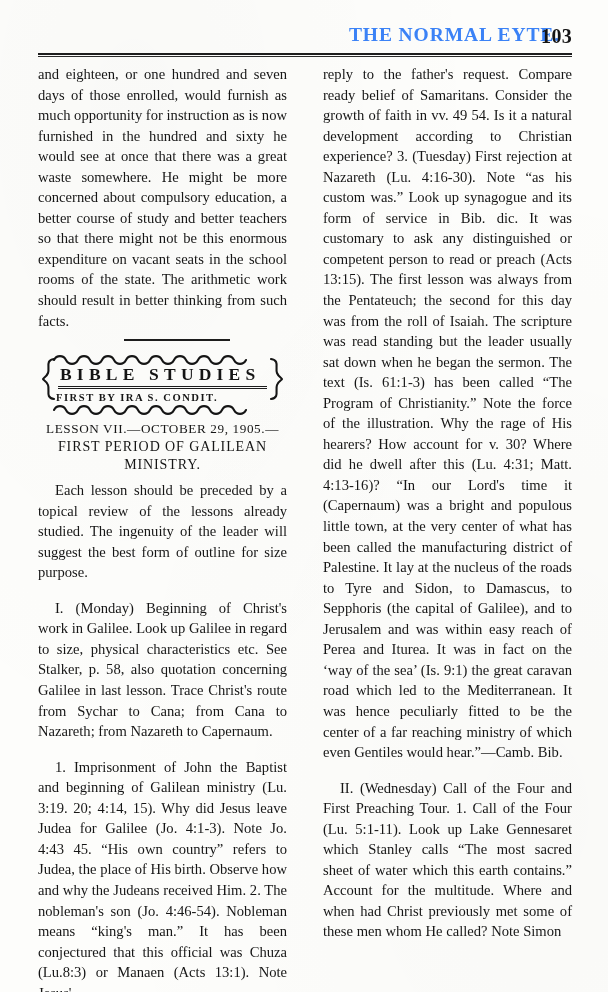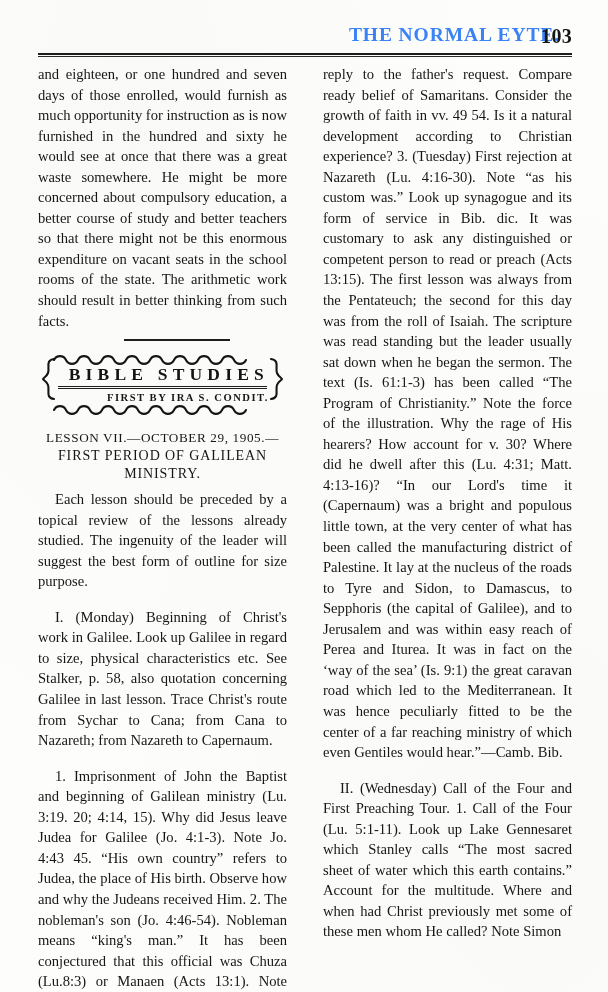--- a/index.html
+++ b/index.html
@@ -131,21 +131,21 @@
     top: 0;
     width: 249px;
     height: 68px;
   }
   .masthead-inner {
     position: absolute;
     left: 18px;
     right: 18px;
     top: 13px;
     bottom: 11px;
-    text-align: right;
+    text-align: left;
   }
   .masthead-title {
     font-size: 17.5px;
     font-weight: bold;
     letter-spacing: 5.2px;
     line-height: 21px;
     color: #141414;
     padding-left: 4px;
     white-space: nowrap;
   }
@@ -164,21 +164,20 @@
     font-size: 10.6px;
     font-weight: bold;
     letter-spacing: 1.5px;
     line-height: 13px;
     color: #161616;
     white-space: nowrap;
   }
 
   
   .lesson-head {
-    margin-top: 9px;
     text-align: center;
     color: #161616;
   }
   .lesson-line1 {
     font-size: 13.2px;
     letter-spacing: 0.6px;
     line-height: 19px;
     white-space: nowrap;
   }
   .lesson-line2,

